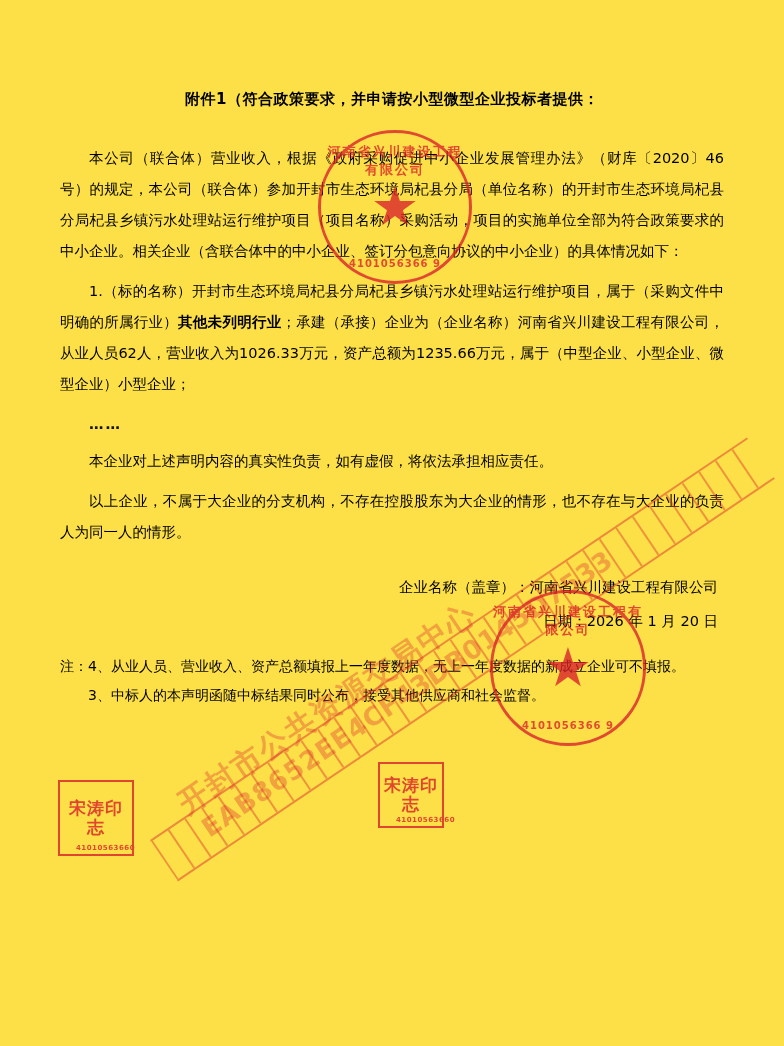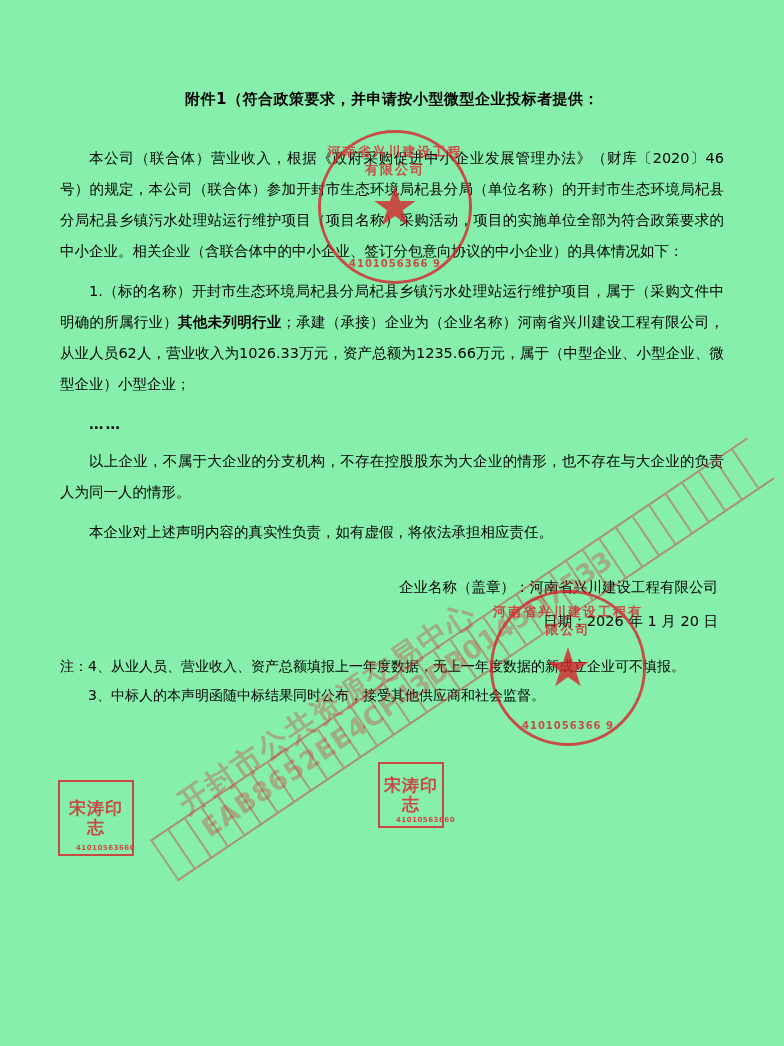--- a/index.html
+++ b/index.html
@@ -14,21 +14,21 @@
     overflow: hidden;
     font-family: "DejaVu Sans", "Liberation Sans", sans-serif;
     color: #111111;
   }
 
   .page {
     position: absolute;
     left: 0; top: 0;
     width: 784px;
     height: 1046px;
-    background: #86efac;
+    background: #fde047;
   }
 
   .content {
     position: absolute;
     left: 60px;
     top: 90px;
     width: 664px;
   }
 
   .doc-title {
@@ -211,23 +211,23 @@
     <p class="para">
       <span>本公司（联合体）营业收入，根据</span><span>《政府采购促进中小企业发展管理办法》</span><span>（财库〔2020〕46 号）的规定，本公司（联合体）参加</span><span class="u">开封市生态环境局杞县分局</span><span>（单位名称）的</span><span class="u">开封市生态环境局杞县分局杞县乡镇污水处理站运行维护项目</span><span>（项目名称）采购活动，项目的实施单位全部为符合政策要求的中小企业。相关企业（含联合体中的中小企业、签订分包意向协议的中小企业）的具体情况如下：</span>
     </p>
 
     <p class="para">
       <span>1.</span><span class="u">（标的名称）</span><span class="u">开封市生态环境局杞县分局杞县乡镇污水处理站运行维护项目</span><span>，属于</span><span class="u">（采购文件中明确的所属行业）</span><span class="u b">其他未列明行业</span><span>；承建（承接）企业为</span><span class="u">（企业名称）</span><span class="u">河南省兴川建设工程有限公司</span><span>，从业人员</span><span class="u">62</span><span>人，营业收入为</span><span class="u">1026.33</span><span>万元，资产总额为</span><span class="u">1235.66</span><span>万元，属于</span><span class="u">（中型企业、小型企业、微型企业）</span><span class="u">小型企业</span><span>；</span>
     </p>
 
     <div class="dots">……</div>
 
+    <p class="para">本企业对上述声明内容的真实性负责，如有虚假，将依法承担相应责任。</p>
+
     <p class="para">以上企业，不属于大企业的分支机构，不存在控股股东为大企业的情形，也不存在与大企业的负责人为同一人的情形。</p>
-
-    <p class="para">本企业对上述声明内容的真实性负责，如有虚假，将依法承担相应责任。</p>
 
     <div class="sign-block">
       <div class="sign-line">
         <span>企业名称（盖章）：</span><span class="u">河南省兴川建设工程有限公司</span>
       </div>
       <div class="sign-line">
         <span>日期：</span><span class="u">2026</span>
         <span>年</span>
         <span class="u">1</span>
         <span>月</span>

